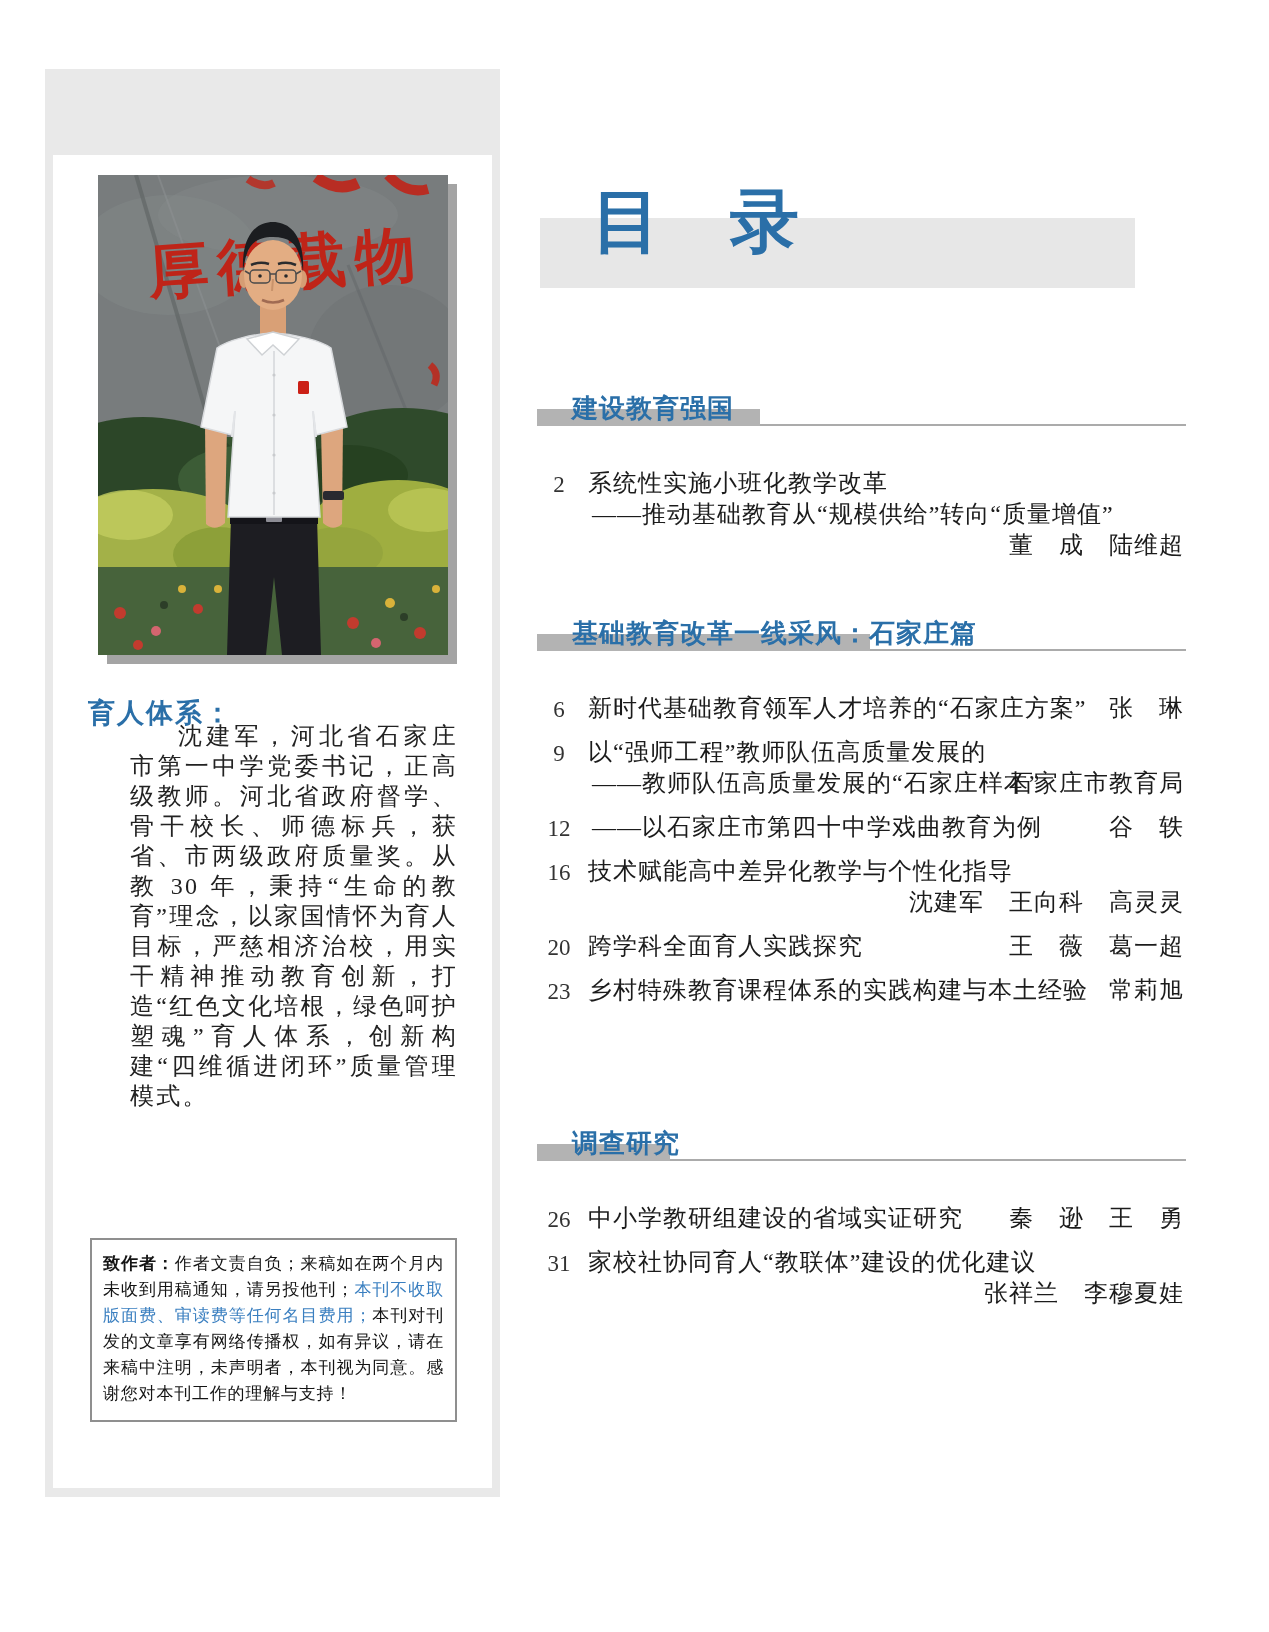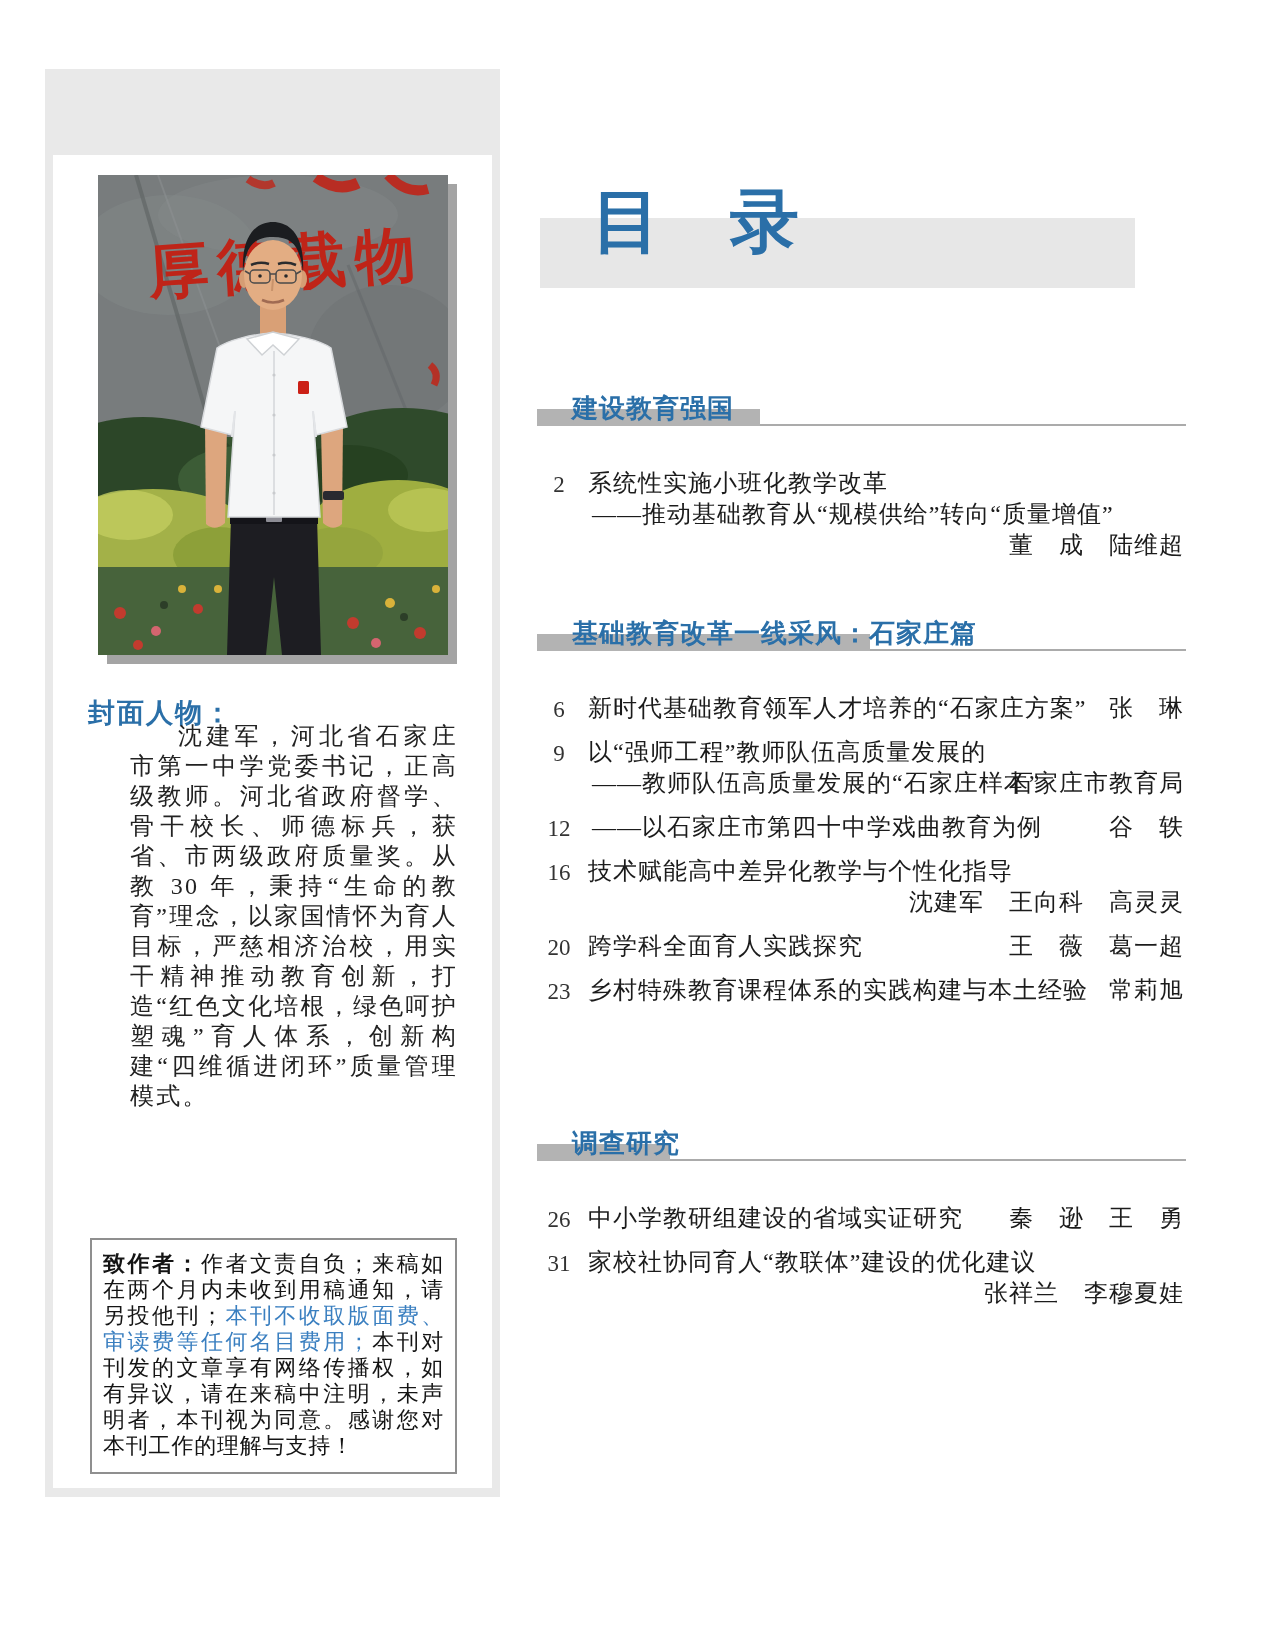--- a/index.html
+++ b/index.html
@@ -24,21 +24,21 @@
   }
   .bio{
     position:absolute;left:77px;top:566px;width:328px;
     font-size:24px;line-height:30px;color:#222;
     text-align:justify;text-indent:2em;letter-spacing:2.2px;
   }
 
   .notice{
     position:absolute;left:37px;top:1083px;width:341px;
     border:2px solid #8f8f8f;padding:11px 11px 13px 11px;
-    font-size:22px;line-height:26px;color:#141414;
+    font-size:17px;line-height:26px;color:#141414;
     text-align:justify;letter-spacing:0.8px;
   }
   .notice .bold{font-weight:bold;}
   .notice .blue{color:#3a7fc0;}
 
   
   .toc{position:absolute;left:537px;top:185px;width:649px;height:1250px;}
 
   .toc-title{position:relative;height:103px;}
   .toc-title .band{position:absolute;left:3px;top:33px;width:595px;height:70px;background:#e7e7e7;}
@@ -173,21 +173,21 @@
             </g>
             <path d="M153,90 q9,-4 18,-1 M180,89 q9,-3 18,1" stroke="#2a2c2e" stroke-width="2.5" fill="none"></path>
             <circle cx="162" cy="101" r="1.8" fill="#26282a"></circle>
               <circle cx="188" cy="101" r="1.8" fill="#26282a"></circle>
             <path d="M175,104 L174,116" stroke="#c8936b" stroke-width="2" fill="none"></path>
             <path d="M164,125 Q175,130 186,125" stroke="#a06b52" stroke-width="2.5" fill="none"></path>
           </g>
         </svg>
       </div>
 
-      <div class="cover-heading">封面人物：</div>
+      <div class="cover-heading">育人体系：</div>
       <div class="bio">沈建军，河北省石家庄市第一中学党委书记，正高级教师。河北省政府督学、骨干校长、师德标兵，获省、市两级政府质量奖。从教 30 年，秉持“生命的教育”理念，以家国情怀为育人目标，严慈相济治校，用实干精神推动教育创新，打造“红色文化培根，绿色呵护塑魂”育人体系，创新构建“四维循进闭环”质量管理模式。</div>
 
       <div class="notice"><span class="bold">致作者：</span><span class="normal">作者文责自负；来稿如在两个月内未收到用稿通知，请另投他刊；</span><span class="blue">本刊不收取版面费、审读费等任何名目费用；</span><span class="normal">本刊对刊发的文章享有网络传播权，如有异议，请在来稿中注明，未声明者，本刊视为同意。感谢您对本刊工作的理解与支持！</span></div>
 
     </div>
   </div>
 
   <div class="toc">
     <div class="toc-title">
       <div class="band"></div>

